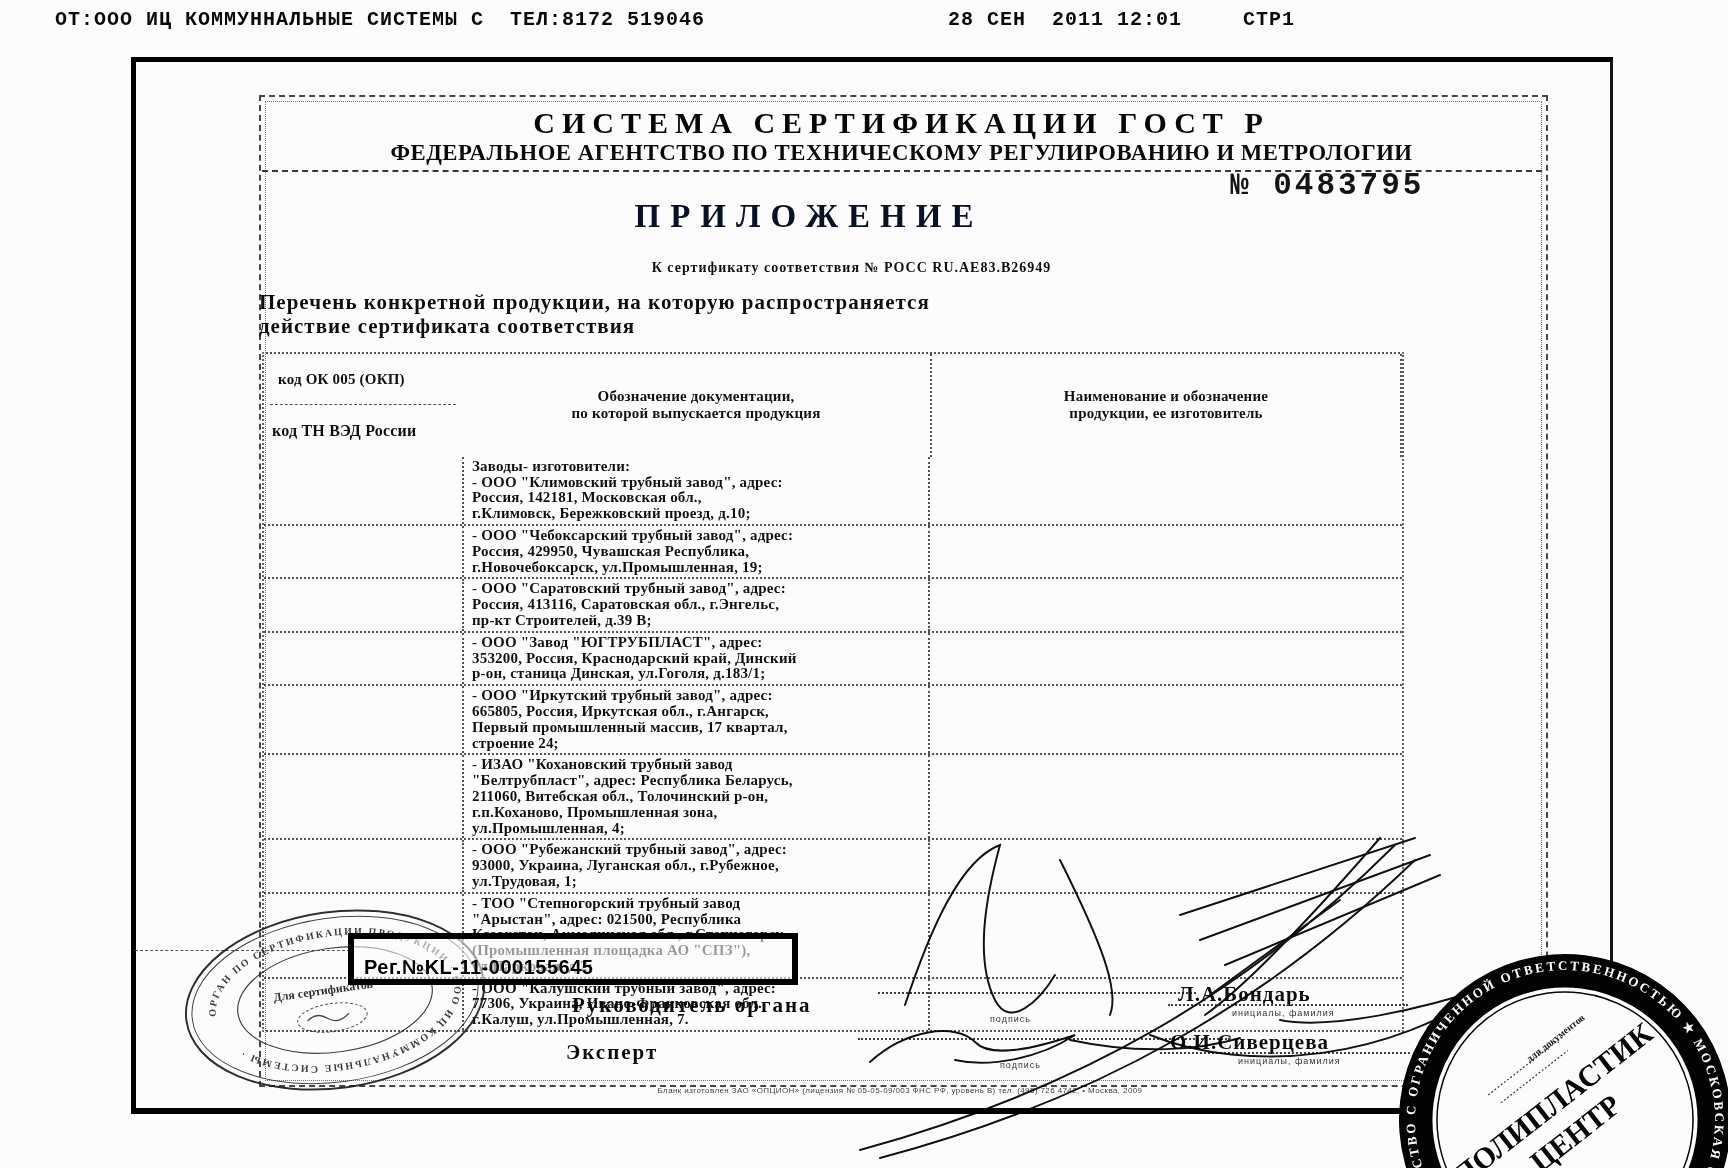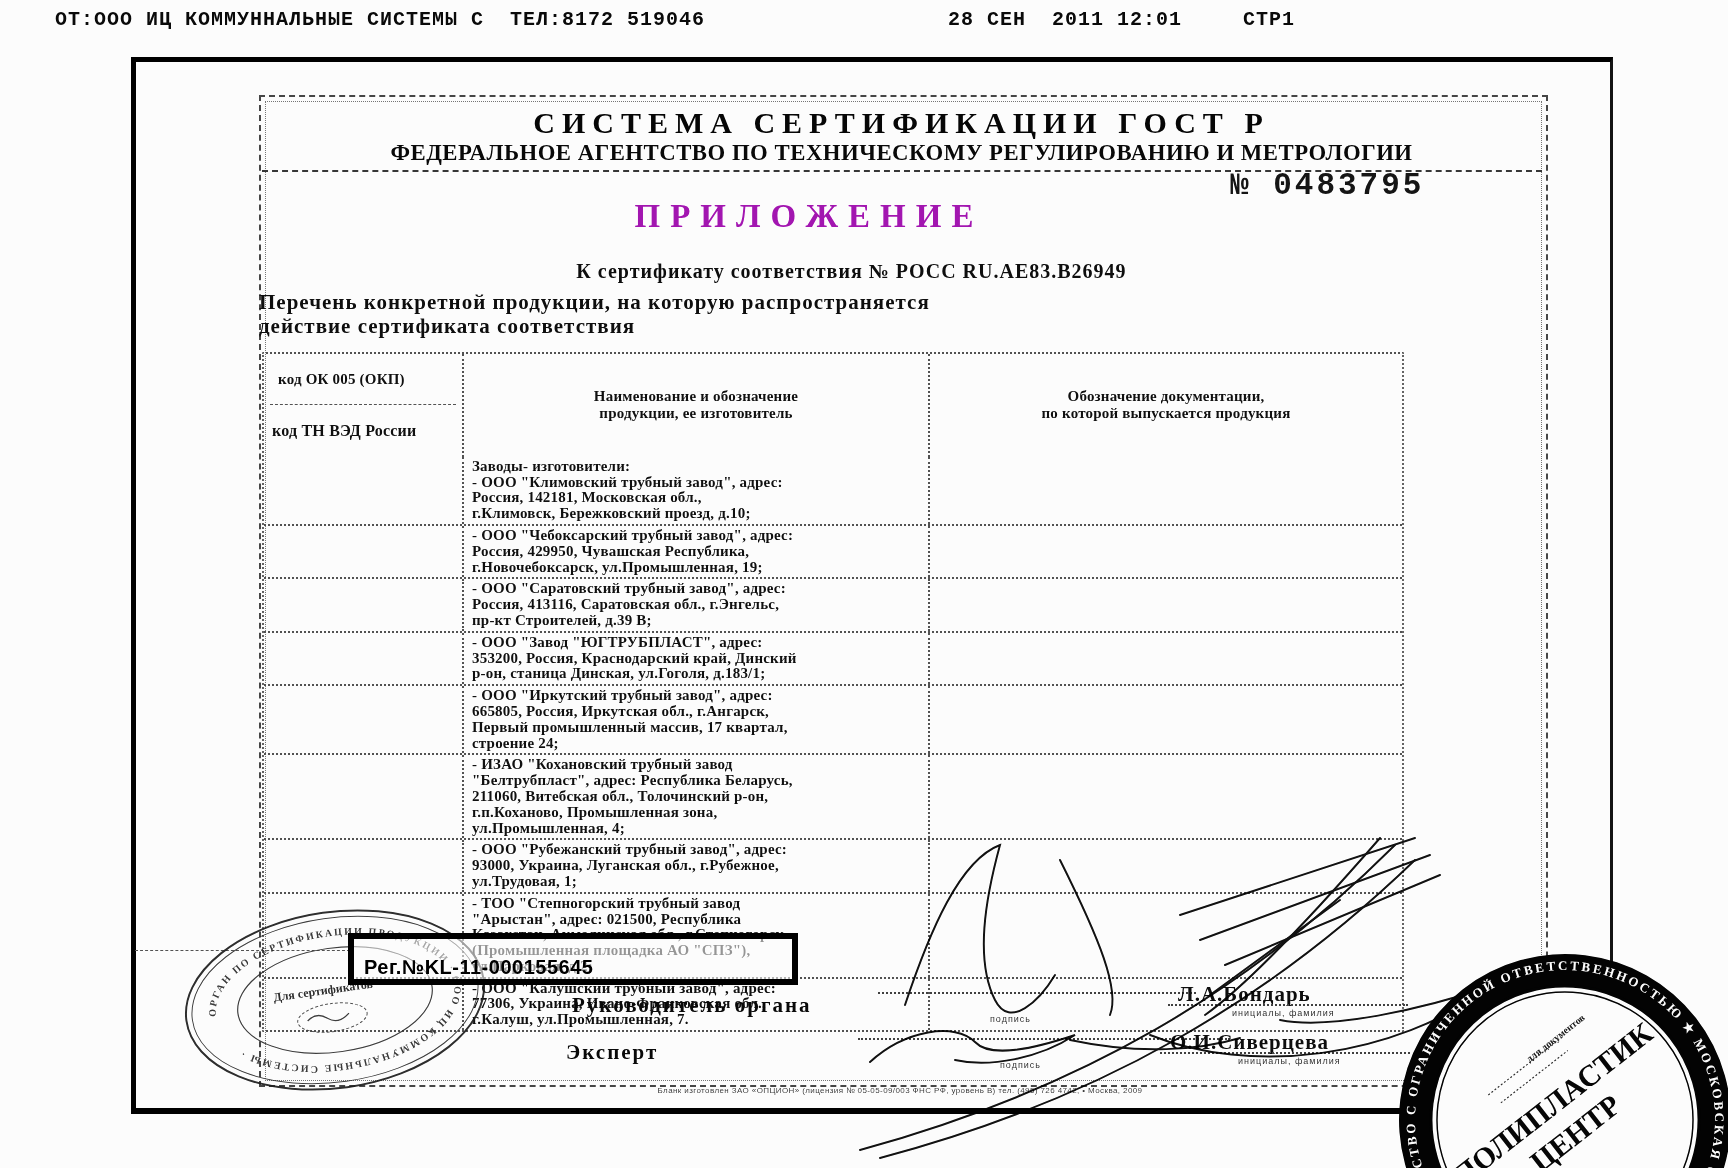--- a/index.html
+++ b/index.html
@@ -16,23 +16,23 @@
   .inner-frame::before{content:"";position:absolute;left:4px;top:4px;right:4px;bottom:4px;border:1px dotted #777;}
   
   .sys-title{left:259px;top:106px;width:1285px;text-align:center;font-weight:700;
       font-size:30px;letter-spacing:7px;color:#0d0d0d;}
   .agency{left:259px;top:140px;width:1285px;text-align:center;font-weight:700;
       font-size:23px;letter-spacing:0.5px;color:#101010;transform:scaleX(0.99);}
   .head-rule{left:262px;top:170px;width:1280px;border-bottom:2px dashed #3c3c3c;}
   .doc-number{left:1230px;top:168px;font-family:"Liberation Mono","DejaVu Sans Mono",monospace;
       font-weight:700;font-size:31px;letter-spacing:3px;color:#1b1b1b;}
   .doc-title{left:259px;top:198px;width:1100px;text-align:center;font-weight:700;
-      font-size:33px;letter-spacing:10px;color:#a21caf;}
+      font-size:33px;letter-spacing:10px;color:#0f172a;}
   .doc-subtitle{left:259px;top:260px;width:1185px;text-align:center;font-weight:700;
-      font-size:20px;letter-spacing:1px;}
+      font-size:14px;letter-spacing:1px;}
   .doc-desc{left:259px;top:290px;width:1185px;text-align:left;font-weight:700;
       font-size:21px;letter-spacing:1px;line-height:24px;white-space:pre-line;}
   
   .tbl{left:262px;top:352px;width:1138px;border-top:2px dotted #555;border-bottom:2px dotted #555;
        border-left:2px dotted #666;border-right:2px dotted #666;}
   .trow{display:grid;grid-template-columns:198px 468px auto;}
   .trow + .trow{border-top:2px dotted #555;}
   .cell{padding:2px 8px;font-size:15px;font-weight:700;line-height:15.8px;
         letter-spacing:0.2px;white-space:pre-line;color:#161616;}
   .c2{border-left:2px dotted #555;border-right:2px dotted #555;}
@@ -80,24 +80,24 @@
   <div class="abs doc-desc">Перечень конкретной продукции,  на которую распространяется
 действие сертификата соответствия</div>
 
   <div class="abs tbl">
     <div class="trow thead">
       <div class="cell th1">
         <div class="lab1">код ОК 005 (ОКП)</div>
         <div class="dash"></div>
         <div class="lab2">код ТН ВЭД России</div>
       </div>
+      <div class="cell th">Обозначение документации,
+по которой выпускается продукция</div>
       <div class="cell c2 th">Наименование и обозначение
 продукции, ее изготовитель</div>
-      <div class="cell th">Обозначение документации,
-по которой выпускается продукция</div>
     </div>
     <div>
     <div class="trow">
       <div class="cell"></div>
       <div class="cell c2">Заводы- изготовители:
 -  ООО "Климовский трубный завод", адрес:
 Россия,  142181, Московская обл.,
 г.Климовск, Бережковский проезд, д.10;</div>
       <div class="cell"></div>
     </div>

